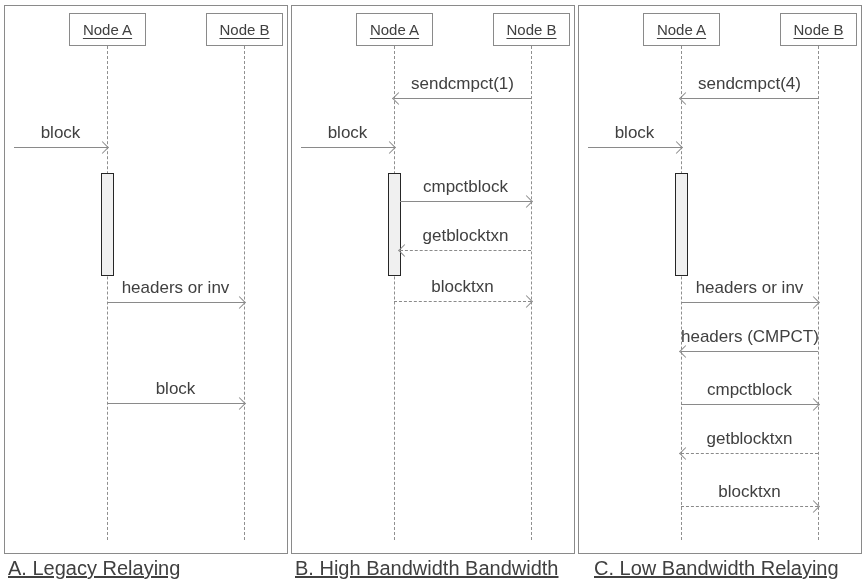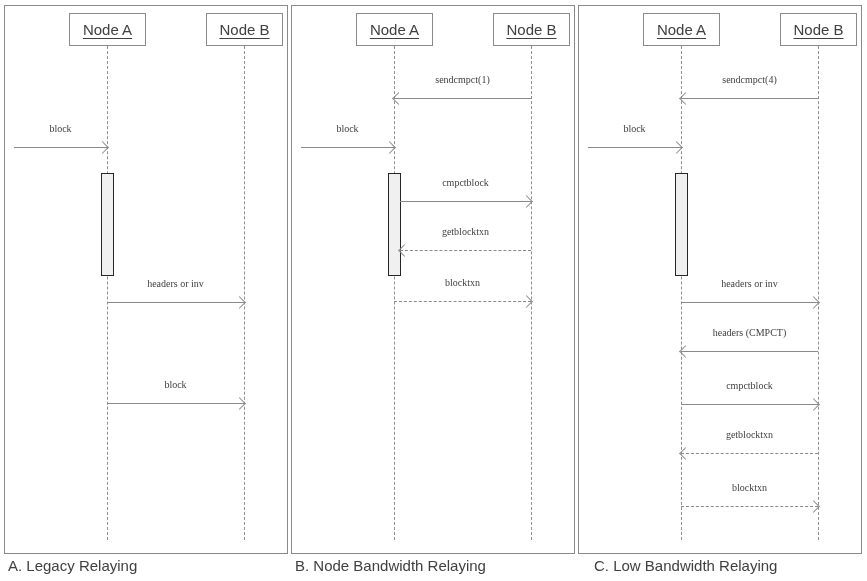--- a/index.html
+++ b/index.html
@@ -64,24 +64,23 @@
     position: absolute;
     height: 28px;
   }
   .msg-label {
     position: absolute;
     left: 0;
     right: 0;
     top: 0;
     height: 20px;
     text-align: center;
-    font-size: 10px;
+    font-size: 17px;
     color: #404040;
     white-space: nowrap;
-    font-family: Liberation Serif, serif;
   }
   .msg-line {
     position: absolute;
     left: 0;
     right: 0;
     top: 24px;
     height: 0;
     border-top: 1px solid #8a8a8a;
   }
   .msg.dashed .msg-line {
@@ -102,23 +101,24 @@
   }
   .head.left {
     left: 0;
     border-bottom: 1px solid #8a8a8a;
     border-left: 1px solid #8a8a8a;
     transform: rotate(45deg);
   }
   .caption {
     position: absolute;
     top: 557px;
-    font-size: 15px;
+    font-size: 20px;
     color: #404040;
     white-space: nowrap;
+    text-decoration: underline;
   }
 </style>
 </head>
 <body>
 
 <div id="stage">
 
   <div class="panel" style="left:4px">
     <div class="node-box" style="left:64px">
       <span class="node-label">Node A</span>
@@ -178,21 +178,21 @@
       <div class="msg-label">getblocktxn</div>
       <div class="msg-line"></div>
       <div class="head left"></div>
     </div>
     <div class="msg dashed" style="left:102px; top:271px; width:137px">
       <div class="msg-label">blocktxn</div>
       <div class="msg-line"></div>
       <div class="head right"></div>
     </div>
   </div>
-  <div class="caption" style="left:295px">B. Node Bandwidth Relaying</div>
+  <div class="caption" style="left:295px">B. High Bandwidth Bandwidth</div>
 
   <div class="panel" style="left:578px">
     <div class="node-box" style="left:64px">
       <span class="node-label">Node A</span>
     </div>
     <div class="node-box" style="left:201px">
       <span class="node-label">Node B</span>
     </div>
     <div class="lifeline" style="left:102px"></div>
     <div class="lifeline" style="left:239px"></div>

